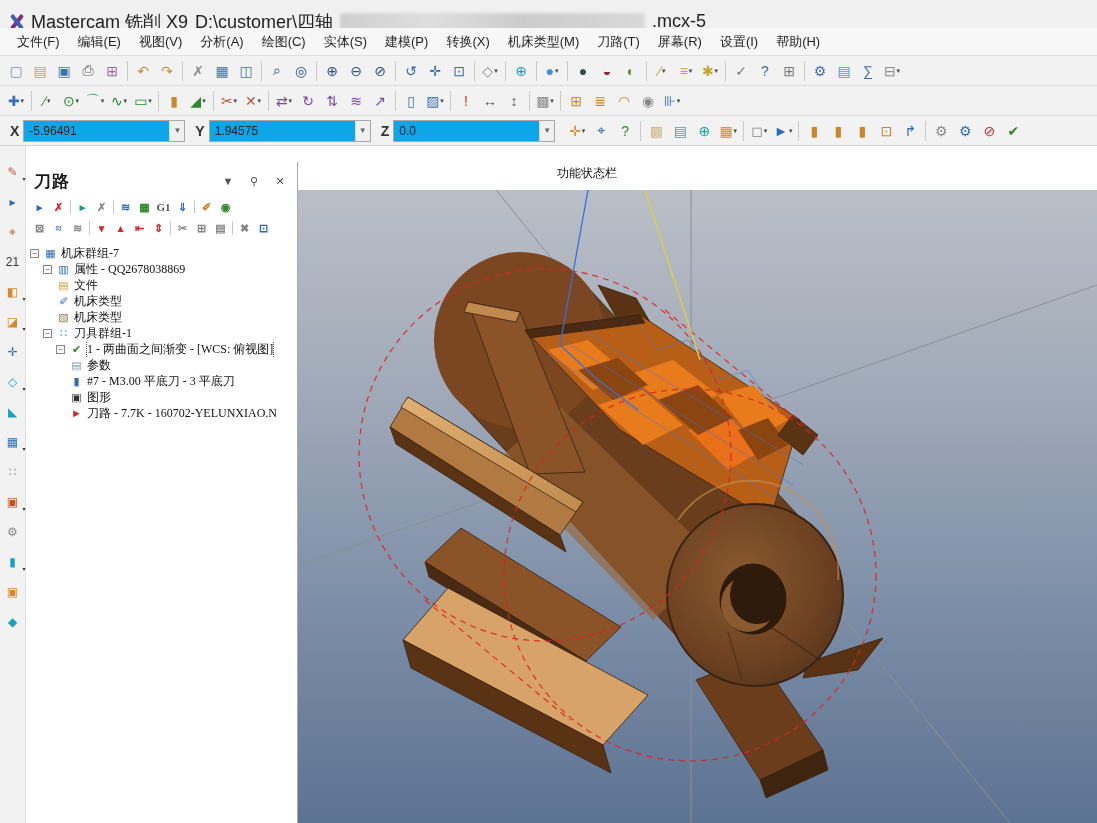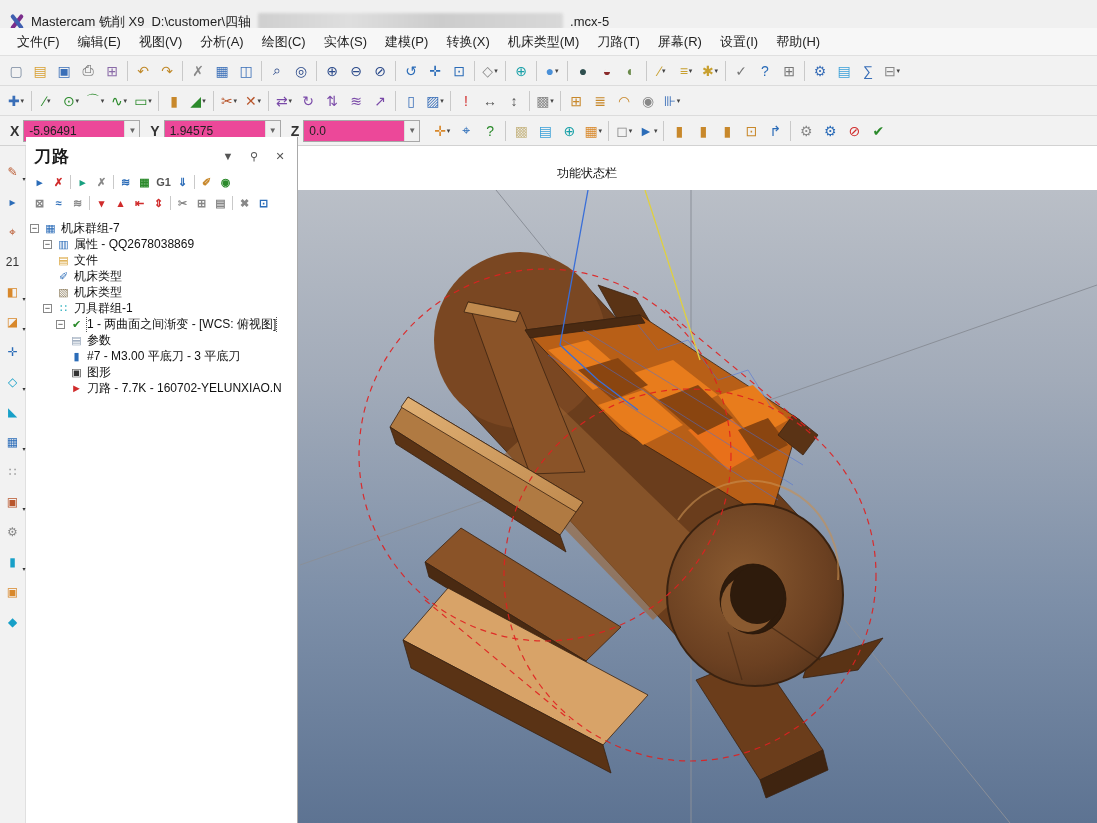--- a/index.html
+++ b/index.html
@@ -1,21 +1,21 @@
 <!DOCTYPE html>
 <html><head>
 <meta charset="utf-8">
 <style>
   * { box-sizing: border-box; margin: 0; padding: 0; }
   html,body { width:1097px; height:823px; overflow:hidden; }
   body { font-family:"Liberation Sans", sans-serif; position:relative; background:#ffffff; color:#222; }
 
   
   .titlebar { position:absolute; top:0; left:0; right:0; height:44px; background:#f0f0f0;
-    display:flex; align-items:center; padding:0 8px; gap:7px; font-size:13px; border-bottom:1px solid #e3e3e3; }
+    display:flex; align-items:center; padding:0 8px; gap:7px; font-size:18px; border-bottom:1px solid #e3e3e3; }
   .logo { width:16px; height:16px; position:relative; flex:0 0 auto; }
   .logo::before, .logo::after { content:""; position:absolute; left:7px; top:-1px; width:4px; height:18px; border-radius:2px; }
   .logo::before { background:#7b2d8b; transform:rotate(38deg); }
   .logo::after  { background:#3f5fb0; transform:rotate(-38deg); }
   .blur-block { width:305px; height:17px; background:linear-gradient(90deg,#cfcfcf,#dedede 30%,#cccccc 60%,#d8d8d8); border-radius:2px; filter:blur(1.6px); }
   .title-text { white-space:nowrap; }
 
   
   .menubar { position:absolute; top:28px; left:0; right:0; height:28px; background:#f7f7f7;
     border-bottom:1px solid #e0e0e0; display:flex; align-items:center; padding:0 8px; font-size:13px; }
@@ -29,36 +29,36 @@
   .tb-icon { width:24px; height:24px; display:inline-flex; align-items:center; justify-content:center;
     font-size:14px; border-radius:2px; position:relative; cursor:default; }
   .tb-icon .dd { font-size:7px; color:#444; margin-left:1px; }
   .tb-sep { width:1px; height:20px; background:#c9c9c9; margin:0 3px; flex:0 0 auto; }
 
   
   .coordbar { position:absolute; top:116px; left:0; right:0; height:30px; background:#f2f2f2;
     border-bottom:1px solid #d2d2d2; display:flex; align-items:center; padding:0 8px; font-size:13px; }
   .coord-label { font-weight:bold; font-size:14px; color:#333; margin:0 4px 0 10px; }
   .coord-label:first-child { margin-left:2px; }
-  .coord-input { width:117px; height:22px; background:#ec4899; border:1px solid #a8a8a8; display:flex;
+  .coord-input { width:162px; height:22px; background:#0ea5e9; border:1px solid #a8a8a8; display:flex;
     align-items:center; font-size:12px; padding:0 0 0 5px; }
   .coord-input .dda { margin-left:auto; width:15px; height:100%; border-left:1px solid #ddd;
     background:#f0f0f0; display:flex; align-items:center; justify-content:center; font-size:8px; color:#666; }
   .coord-icons { display:flex; align-items:center; margin-left:10px; }
 
   
   .sidebar { position:absolute; left:0; top:146px; bottom:0; width:26px; background:#f2f2f2;
     border-right:1px solid #e0e0e0; display:flex; flex-direction:column; align-items:center; padding-top:16px; gap:10px; }
   .sb-icon { width:20px; height:20px; display:flex; align-items:center; justify-content:center;
     font-size:12px; position:relative; cursor:default; }
   .sb-icon .dd { position:absolute; right:-3px; bottom:0px; font-size:6px; color:#333; }
 
   
-  .panel { position:absolute; left:26px; top:137px; width:272px; bottom:0; background:#fff;
-    border-right:1px solid #a9a9a9; overflow:hidden; }
+  .panel { position:absolute; left:26px; top:162px; width:272px; bottom:0; background:#fff;
+    border-right:1px solid #a9a9a9; overflow:hidden;font-family:Liberation Serif, serif; }
   .panel-header { display:flex; align-items:center; padding:8px 10px 2px 8px; }
   .panel-title { font-size:17px; font-weight:bold; letter-spacing:1px; color:#1a1a1a; }
   .ph-btns { margin-left:auto; display:flex; gap:12px; }
   .ph-btn { font-size:11px; color:#555; cursor:default; width:14px; text-align:center; }
   .panel-toolbar { display:flex; align-items:center; padding:3px 4px 0 4px; }
   .pt-icon { width:19px; height:18px; display:inline-flex; align-items:center; justify-content:center;
     font-size:11px; font-weight:bold; cursor:default; }
   .panel-toolbar .tb-sep { height:14px; margin:0 2px; }
 
   .tree { margin-top:8px; font-size:12px; color:#111; }

